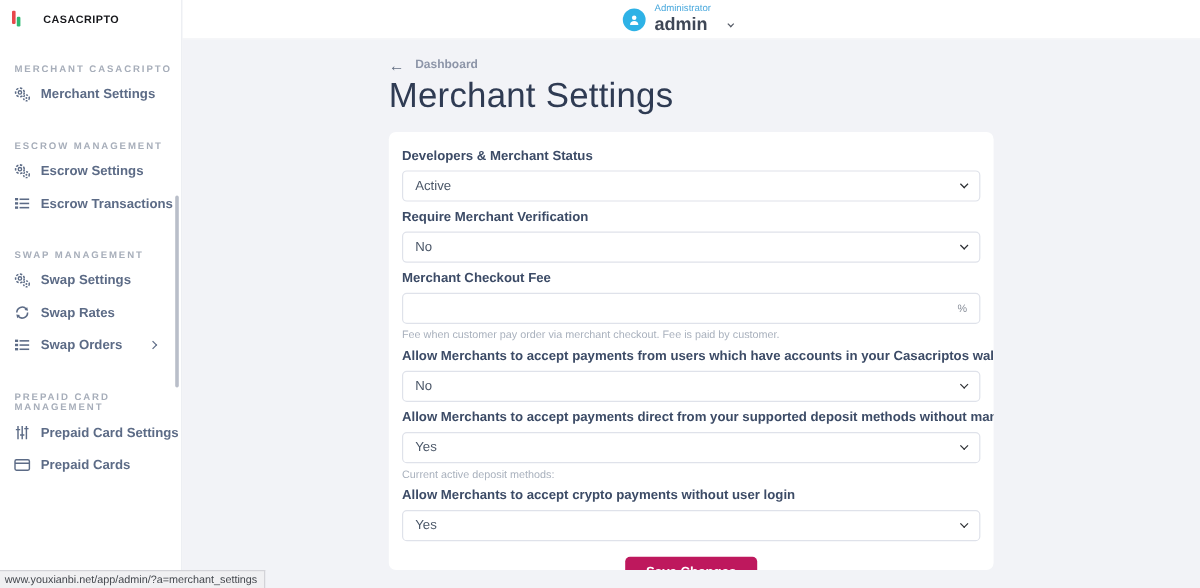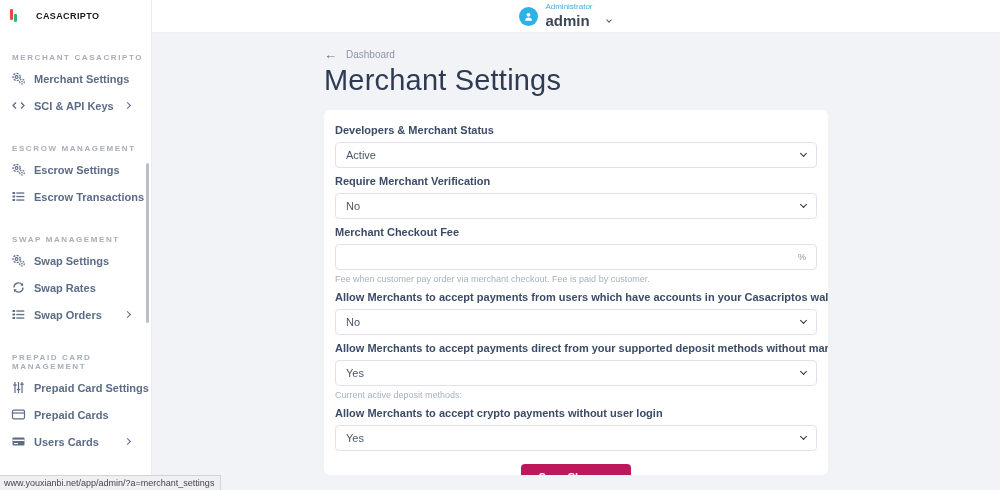--- a/index.html
+++ b/index.html
@@ -31,21 +31,21 @@
   .user-meta { margin-left:7px; line-height:1.25; }
   .user-role { font-size:8px; color:#4aa9dd; }
   .user-name { font-size:15px; color:#3f4756; font-weight:600; display:flex; align-items:center; gap:17px; cursor:pointer; }
   .chev-down { width:4px; height:4px; border-right:1.2px solid #555b66; border-bottom:1.2px solid #555b66; transform:rotate(45deg); margin-top:-2px; }
 
   
   .main { position:absolute; left:152px; right:0; top:33px; bottom:0; background:#f2f3f7; }
   .content { margin-left:172px; width:504px; }
   .back-row { padding-top:15px; display:flex; align-items:center; gap:9px; cursor:pointer; }
   .back-arrow { font-size:13px; color:#646e82; line-height:1; }
-  .back-label { font-size:10px; color:#8d95a8; font-weight:400; }
+  .back-label { font-size:10px; color:#8d95a8; font-weight:700; }
   .page-title { font-size:29px; color:#2f3b53; font-weight:500; margin-top:3px; letter-spacing:0.2px; }
 
   .card { background:#fff; border-radius:6px; margin-top:13px; padding:14px 11px 0; height:365px; overflow:hidden; }
   .fg { margin-bottom:7px; }
   .fg-label { font-size:11px; font-weight:600; color:#3c4b66; margin-bottom:6px; white-space:nowrap; }
   .control { height:23px; border:1px solid #dfe2ea; border-radius:4px; background:#fff; display:flex; align-items:center; justify-content:space-between; padding:12px 10px; font-size:11px; color:#4b5768; cursor:pointer; }
   .control .value { white-space:nowrap; }
   .sel-caret { width:5px; height:5px; border-right:1.6px solid #2c2f33; border-bottom:1.6px solid #2c2f33; transform:rotate(45deg); margin-top:-3px; flex:0 0 5px; }
   .fee-input { flex:1; border:none; outline:none; font-size:11px; color:#4b5768; font-family:inherit; height:100%; padding:0; background:transparent; }
   .suffix { font-size:9px; color:#8a909b; flex:0 0 auto; }
@@ -74,30 +74,20 @@
       <span class="nav-icon">
         <svg width="15" height="15" viewBox="0 0 15 15">
             <circle cx="5.6" cy="6" r="3.6" fill="none" stroke="#5c6b86" stroke-width="1.3" stroke-dasharray="2 1.3"></circle>
             <circle cx="5.6" cy="6" r="1.4" fill="none" stroke="#5c6b86" stroke-width="1.1"></circle>
             <circle cx="11" cy="10.6" r="2.4" fill="none" stroke="#5c6b86" stroke-width="1.2" stroke-dasharray="1.6 1.1"></circle>
             <circle cx="11" cy="10.6" r="0.8" fill="#5c6b86"></circle>
           </svg>
       </span>
       <span class="nav-label">Merchant Settings</span>
     </div>
-    <div class="nav-item">
-      <span class="nav-icon">
-        <svg width="15" height="15" viewBox="0 0 15 15">
-            <path d="M5 4.5 L2 7.5 L5 10.5" fill="none" stroke="#5c6b86" stroke-width="1.3"></path>
-            <path d="M10 4.5 L13 7.5 L10 10.5" fill="none" stroke="#5c6b86" stroke-width="1.3"></path>
-          </svg>
-      </span>
-      <span class="nav-label">SCI &amp; API Keys</span>
-      <span class="chev-right"></span>
-    </div>
   </div>
 
   <div class="nav-section">
     <div class="section-title">ESCROW MANAGEMENT</div>
     <div class="nav-item">
       <span class="nav-icon">
         <svg width="15" height="15" viewBox="0 0 15 15">
             <circle cx="5.6" cy="6" r="3.6" fill="none" stroke="#5c6b86" stroke-width="1.3" stroke-dasharray="2 1.3"></circle>
             <circle cx="5.6" cy="6" r="1.4" fill="none" stroke="#5c6b86" stroke-width="1.1"></circle>
             <circle cx="11" cy="10.6" r="2.4" fill="none" stroke="#5c6b86" stroke-width="1.2" stroke-dasharray="1.6 1.1"></circle>
@@ -178,31 +168,20 @@
     </div>
     <div class="nav-item">
       <span class="nav-icon">
         <svg width="15" height="15" viewBox="0 0 15 15">
             <rect x="1.5" y="3.2" width="12" height="8.6" rx="1.2" fill="none" stroke="#5c6b86" stroke-width="1.2"></rect>
             <line x1="1.5" y1="6" x2="13.5" y2="6" stroke="#5c6b86" stroke-width="1.2"></line>
           </svg>
       </span>
       <span class="nav-label">Prepaid Cards</span>
     </div>
-    <div class="nav-item">
-      <span class="nav-icon">
-        <svg width="15" height="15" viewBox="0 0 15 15">
-            <rect x="1.5" y="3.6" width="12" height="8" rx="1" fill="#5c6b86"></rect>
-            <rect x="1.5" y="5.6" width="12" height="1.4" fill="#ffffff"></rect>
-            <rect x="3" y="9" width="4" height="1.1" fill="#ffffff"></rect>
-          </svg>
-      </span>
-      <span class="nav-label">Users Cards</span>
-      <span class="chev-right"></span>
-    </div>
   </div>
 
   <div class="scroll-thumb"></div>
   <div class="partial-icon"></div>
 </div>
 
 <div class="topbar">
   <div class="avatar">
     <svg width="11" height="11" viewBox="0 0 14 14">
         <circle cx="7" cy="4.8" r="2.4" fill="#fff"></circle>

